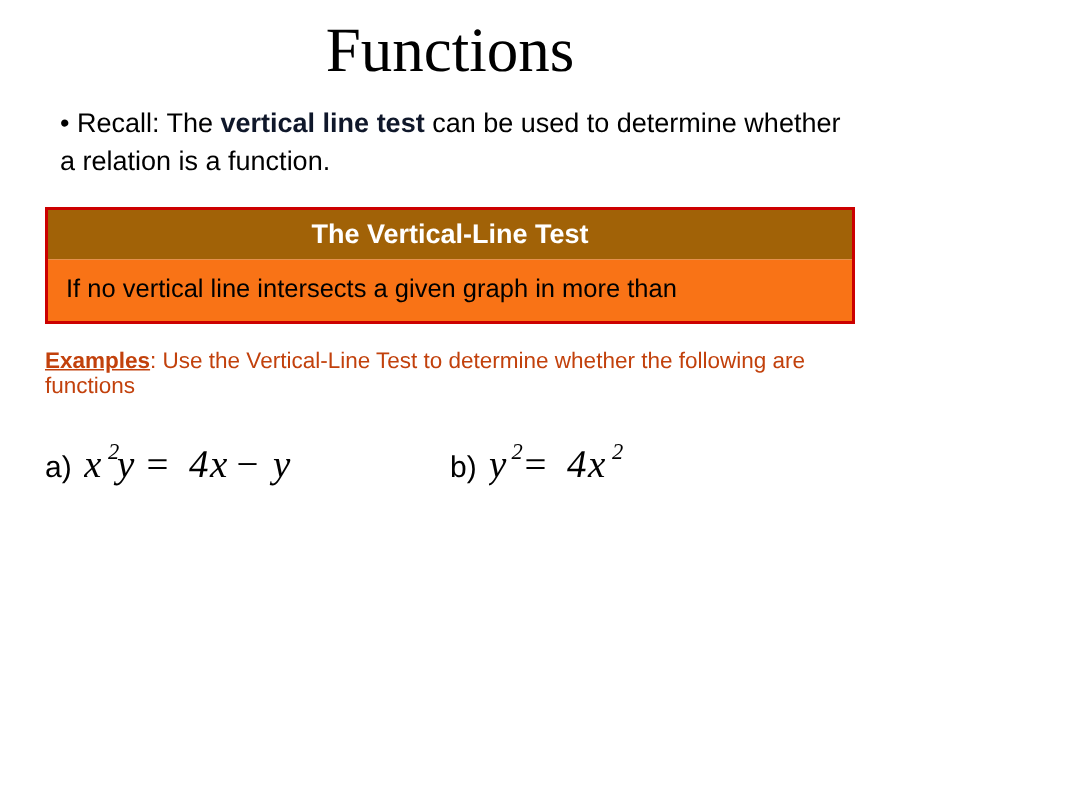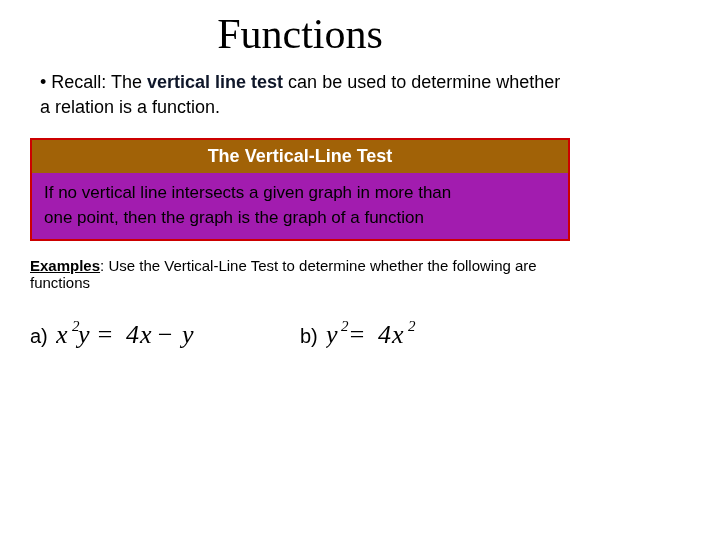--- a/index.html
+++ b/index.html
@@ -55,31 +55,31 @@
     .theorem-header {
       background-color: #a16207;
       color: #ffffff;
       text-align: center;
       font-size: 18px;
       font-weight: bold;
       padding: 6px 10px;
     }
 
     .theorem-body {
-      background-color: #a21caf;
+      background-color: #f97316;
       padding: 8px 12px;
       font-size: 17px;
       color: #000000;
       line-height: 1.45;
       border-top: none;
     }
 
     .examples-line {
       font-size: 15px;
-      color: #000000;
+      color: #c2410c;
       margin: 6px 0 14px 0;
     }
 
     .examples-line .underline {
       text-decoration: underline;
       font-weight: bold;
     }
 
     .math-row {
       display: flex;
@@ -118,21 +118,20 @@
   <h1 class="title">Functions</h1>
 
   <p class="bullet-point">
     • <span>Recall: The </span><span class="bold-red">vertical line test</span><span> can be used to determine whether a relation is a function.</span>
   </p>
 
   <div class="theorem-box">
     <div class="theorem-header">The Vertical-Line Test</div>
     <div class="theorem-body">
       <span>If no vertical line intersects a given graph in more than</span><br>
-      <span>one point, then the graph is the graph of a function</span>
     </div>
   </div>
 
   <p class="examples-line">
     <span class="underline">Examples</span><span>: Use the Vertical-Line Test to determine whether the following are functions</span>
   </p>
 
   <div class="math-row">
     <div class="math-item">
       <span class="math-label">a)</span>

